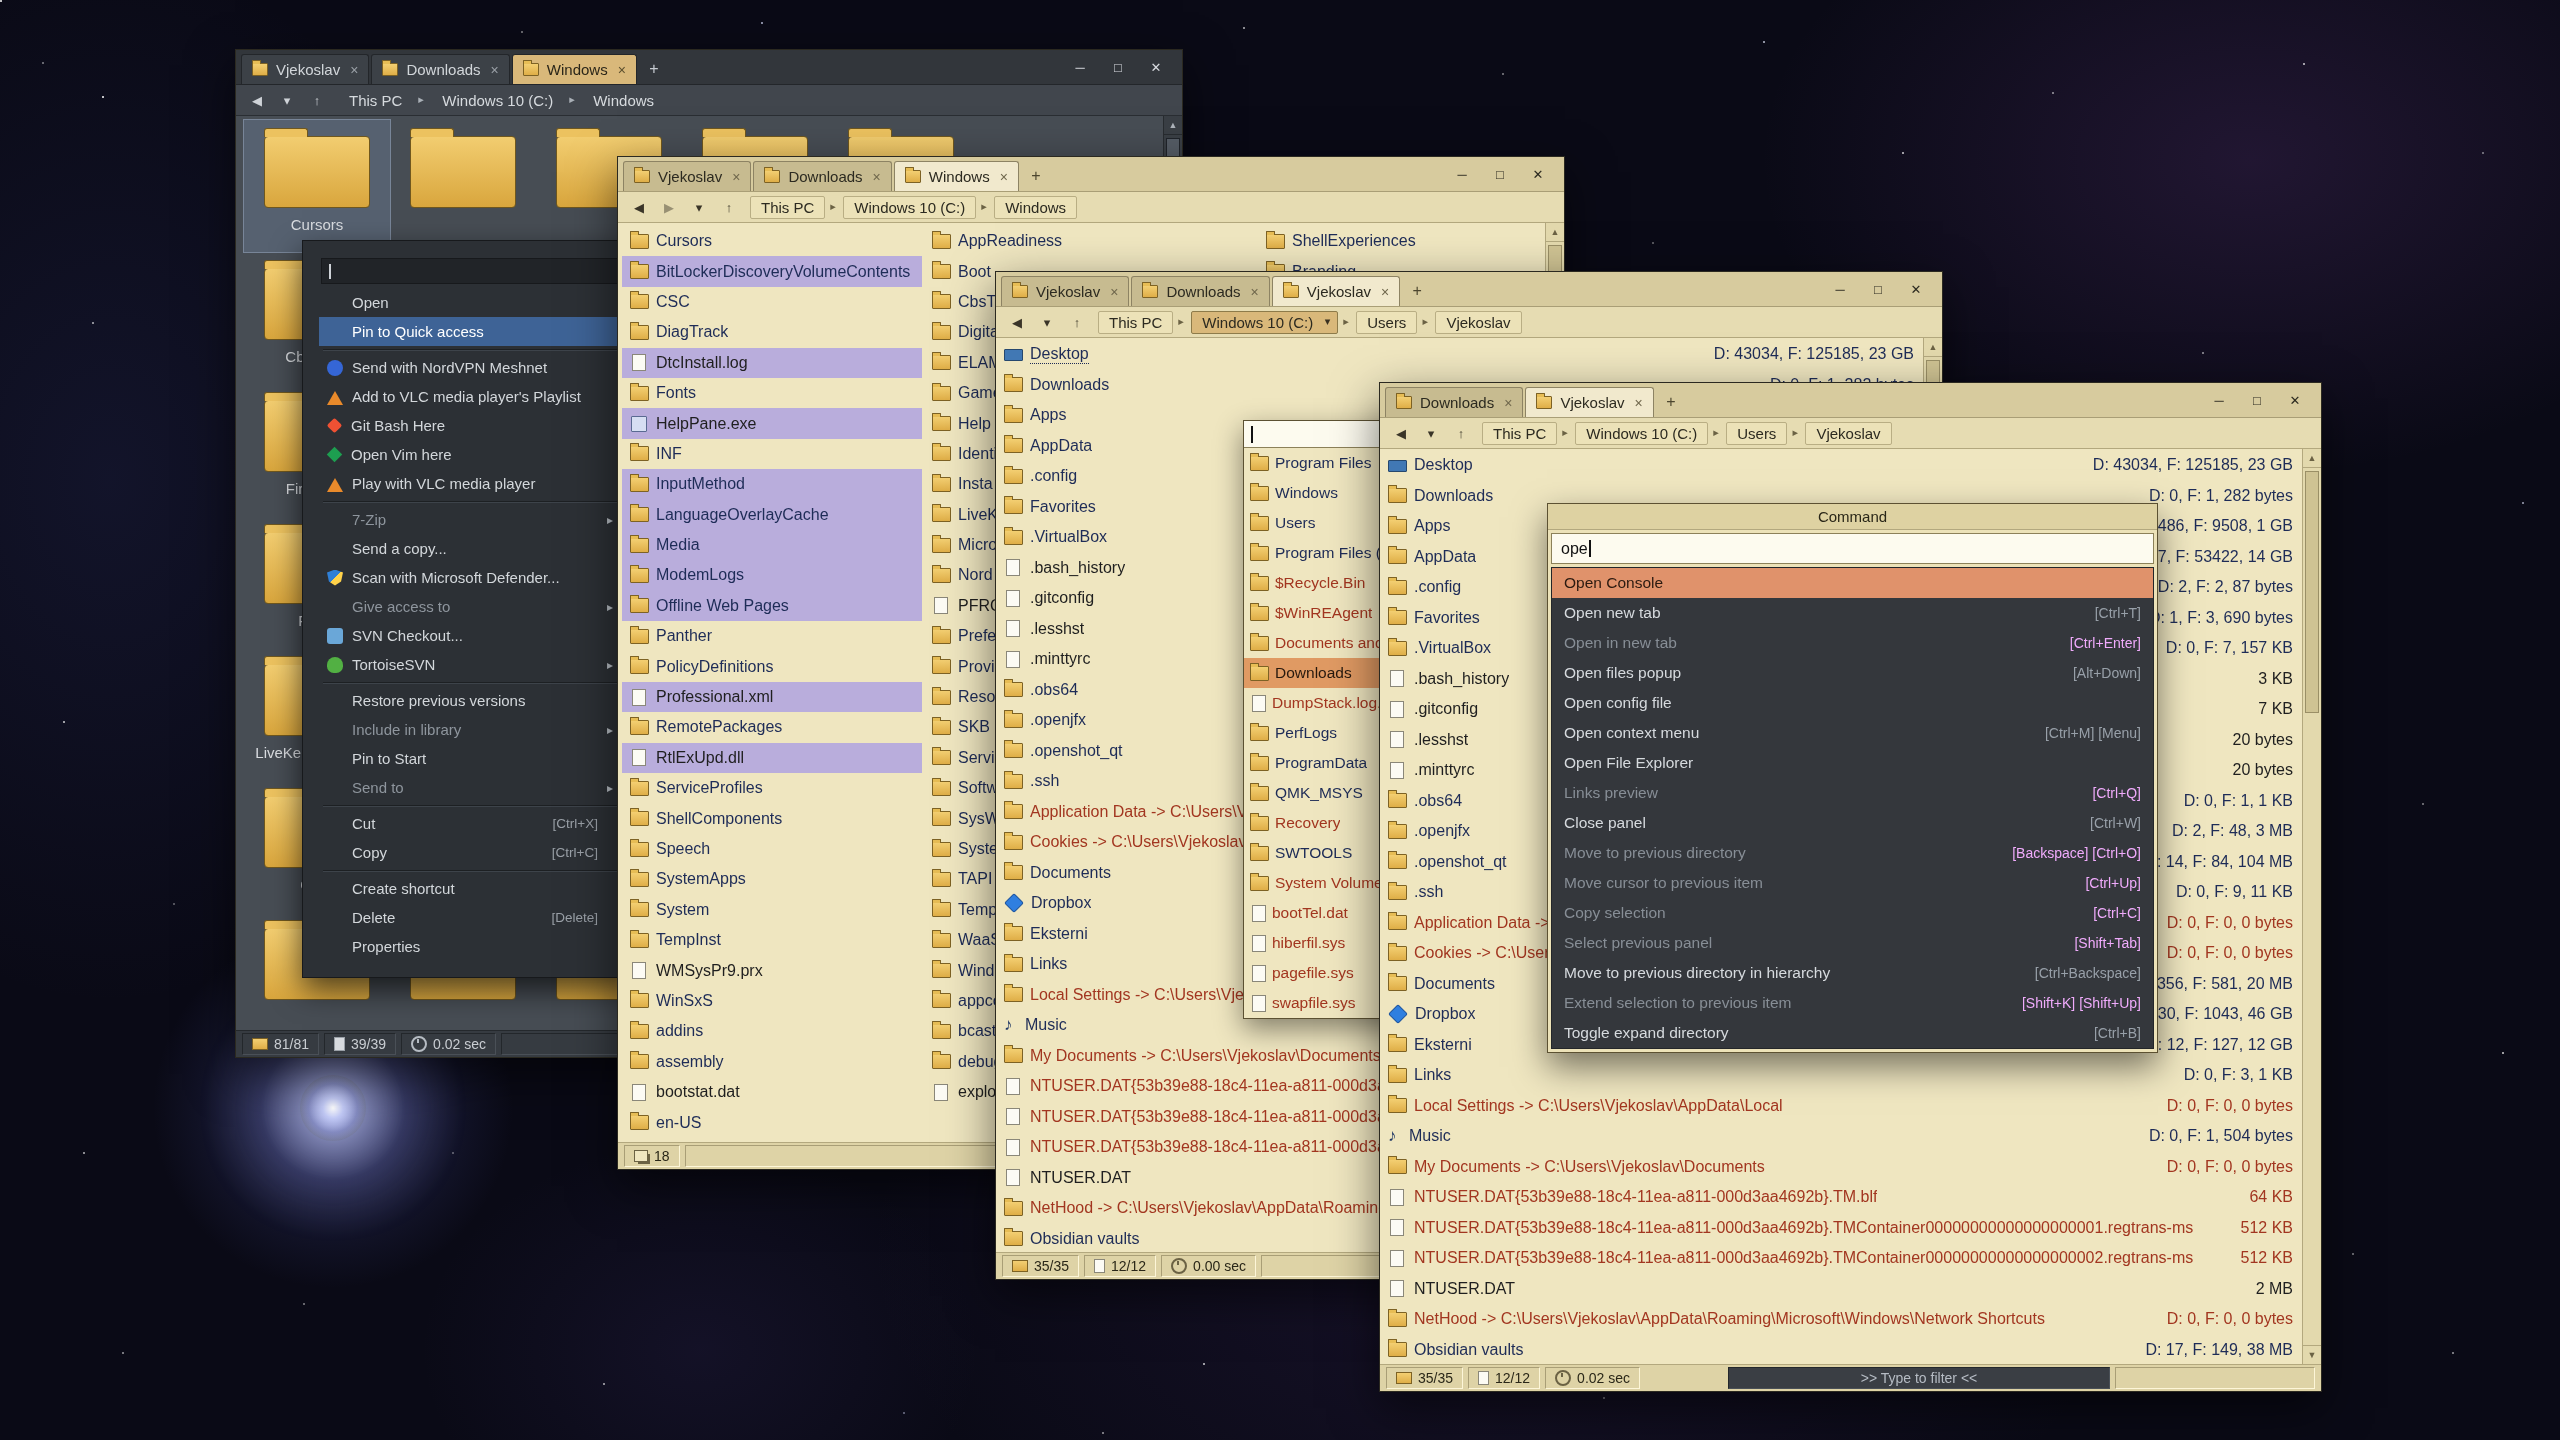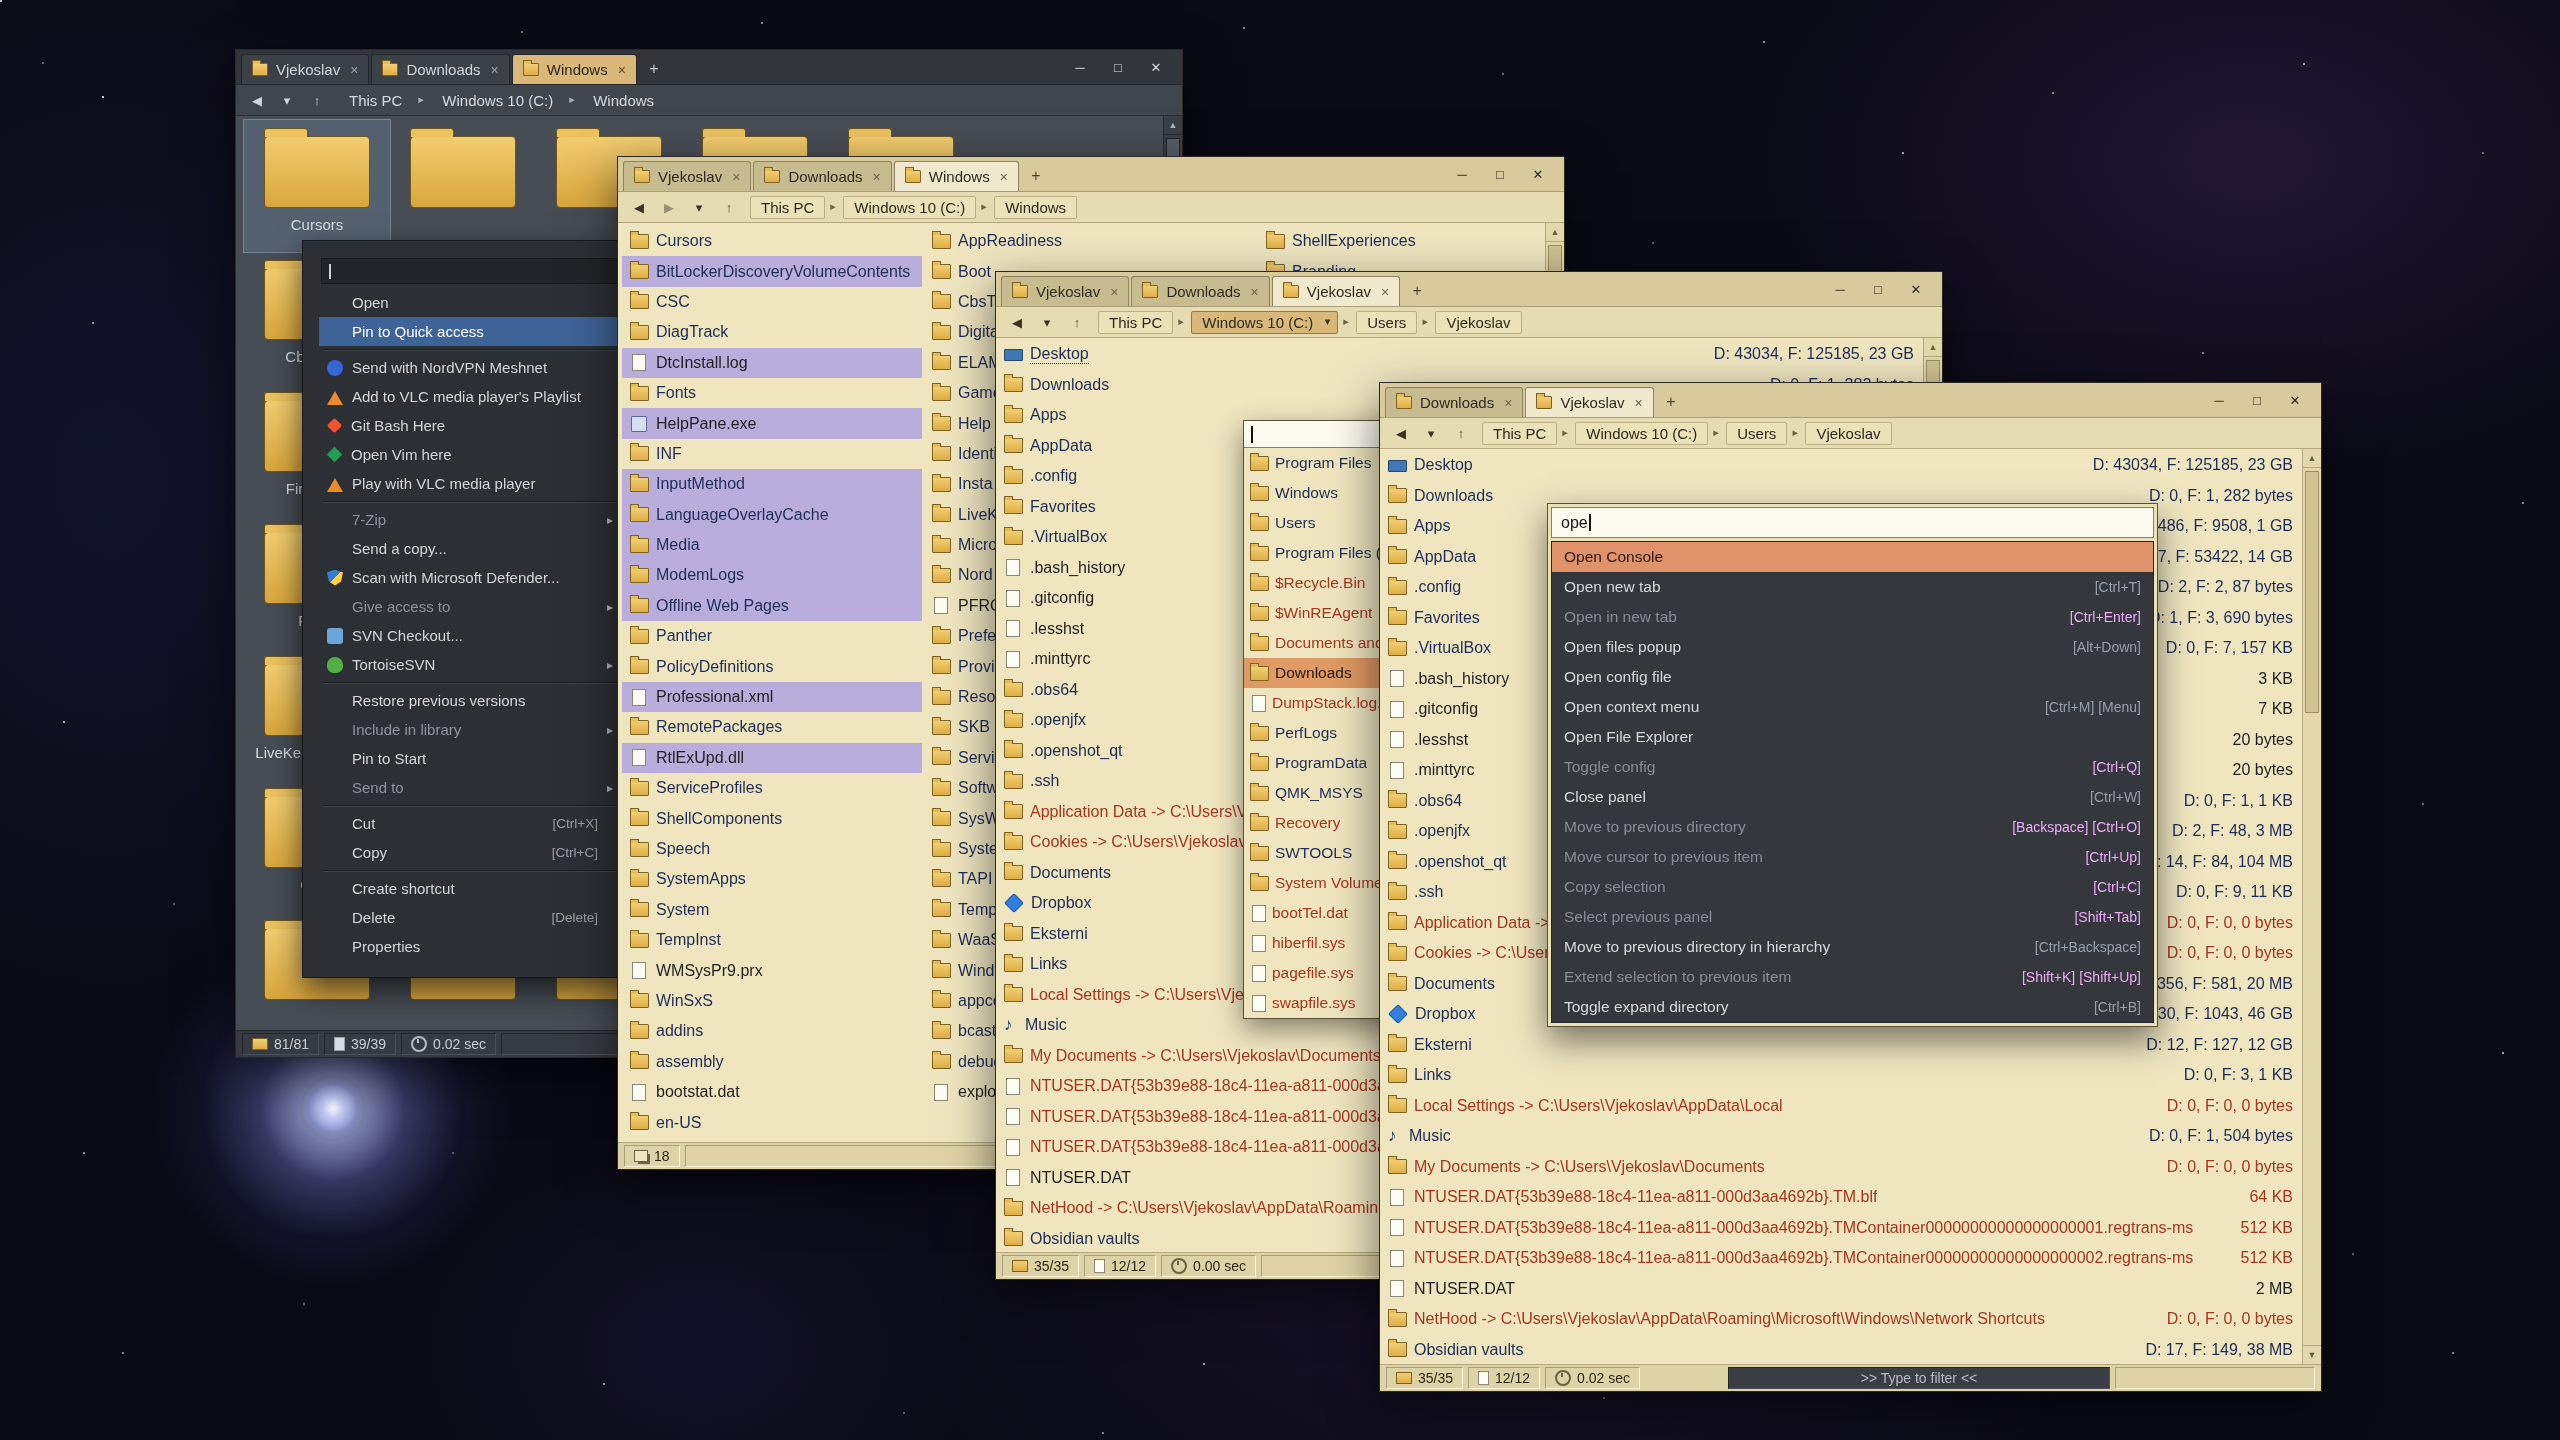--- a/index.html
+++ b/index.html
@@ -1367,20 +1367,21 @@
           <span class="name">Obsidian vaults</span>
           <span class="size">D: 17, F: 149, 38 MB</span>
         </div>
         </div>
       <div class="vscroll">
         <div class="sarrow">▲</div>
         <div class="sthumb" style="height:240px;"></div>
         <div class="sarrow bottom">▼</div>
       </div>
       <div class="palette">
+        <div class="ptitle">Command</div>
         <div class="pinput">
           <span>ope</span>
             <span class="caret"></span>
         </div>
         <div class="plist">
             <div class="prow active">
             <span class="plabel">Open Console</span>
             <span class="psc"></span>
           </div>
             <div class="prow">
@@ -1401,21 +1402,21 @@
           </div>
             <div class="prow">
             <span class="plabel">Open context menu</span>
             <span class="psc">[Ctrl+M] [Menu]</span>
           </div>
             <div class="prow">
             <span class="plabel">Open File Explorer</span>
             <span class="psc"></span>
           </div>
             <div class="prow dim">
-            <span class="plabel">Toggle config</span>
+            <span class="plabel">Links preview</span>
             <span class="psc">[Ctrl+Q]</span>
           </div>
             <div class="prow">
             <span class="plabel">Close panel</span>
             <span class="psc">[Ctrl+W]</span>
           </div>
             <div class="prow dim">
             <span class="plabel">Move to previous directory</span>
             <span class="psc">[Backspace] [Ctrl+O]</span>
           </div>

